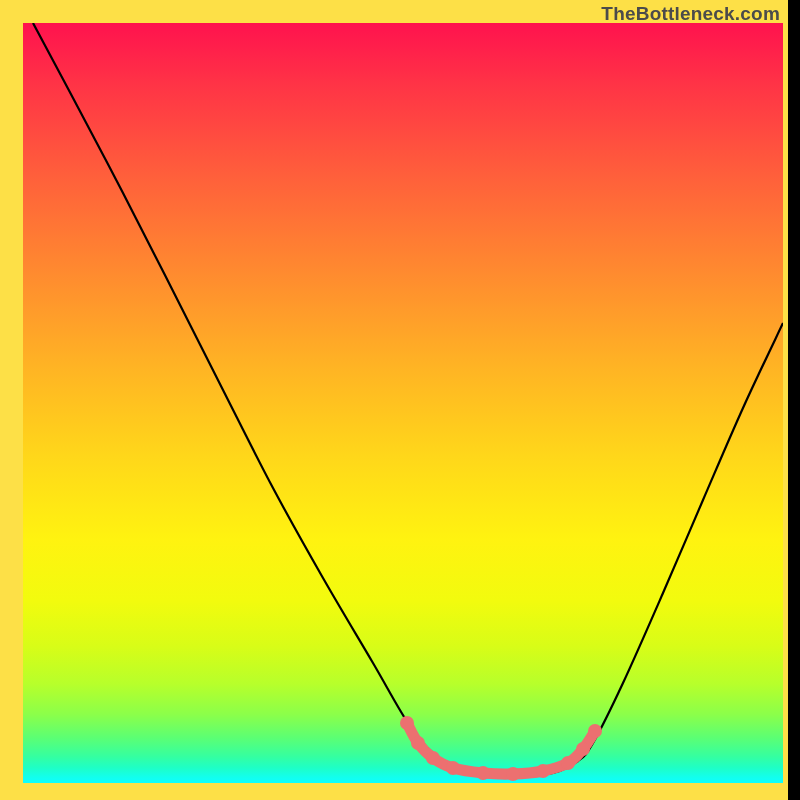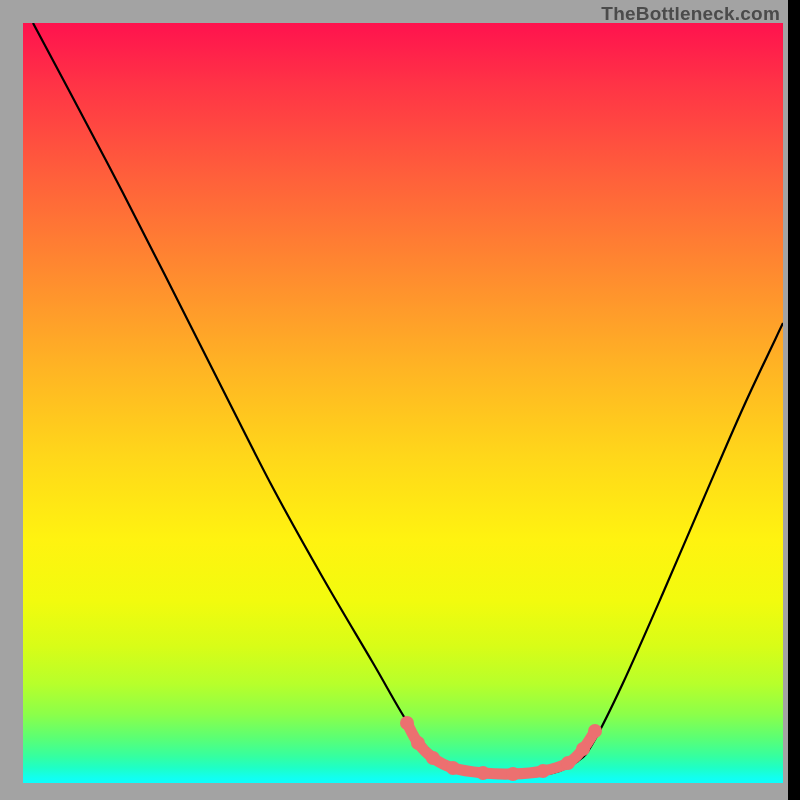--- a/index.html
+++ b/index.html
@@ -7,21 +7,21 @@
     padding: 0;
     width: 800px;
     height: 800px;
     background: #000;
     overflow: hidden;
   }
   .frame {
     position: absolute;
     left: 0; top: 0;
     width: 788px; height: 800px;
-    background: #a3a3a3;
+    background: #fde047;
   }
   .plot {
     position: absolute;
     left: 23px;
     top: 23px;
     width: 760px;
     height: 760px;
     overflow: hidden;
   }
   .gradient {

